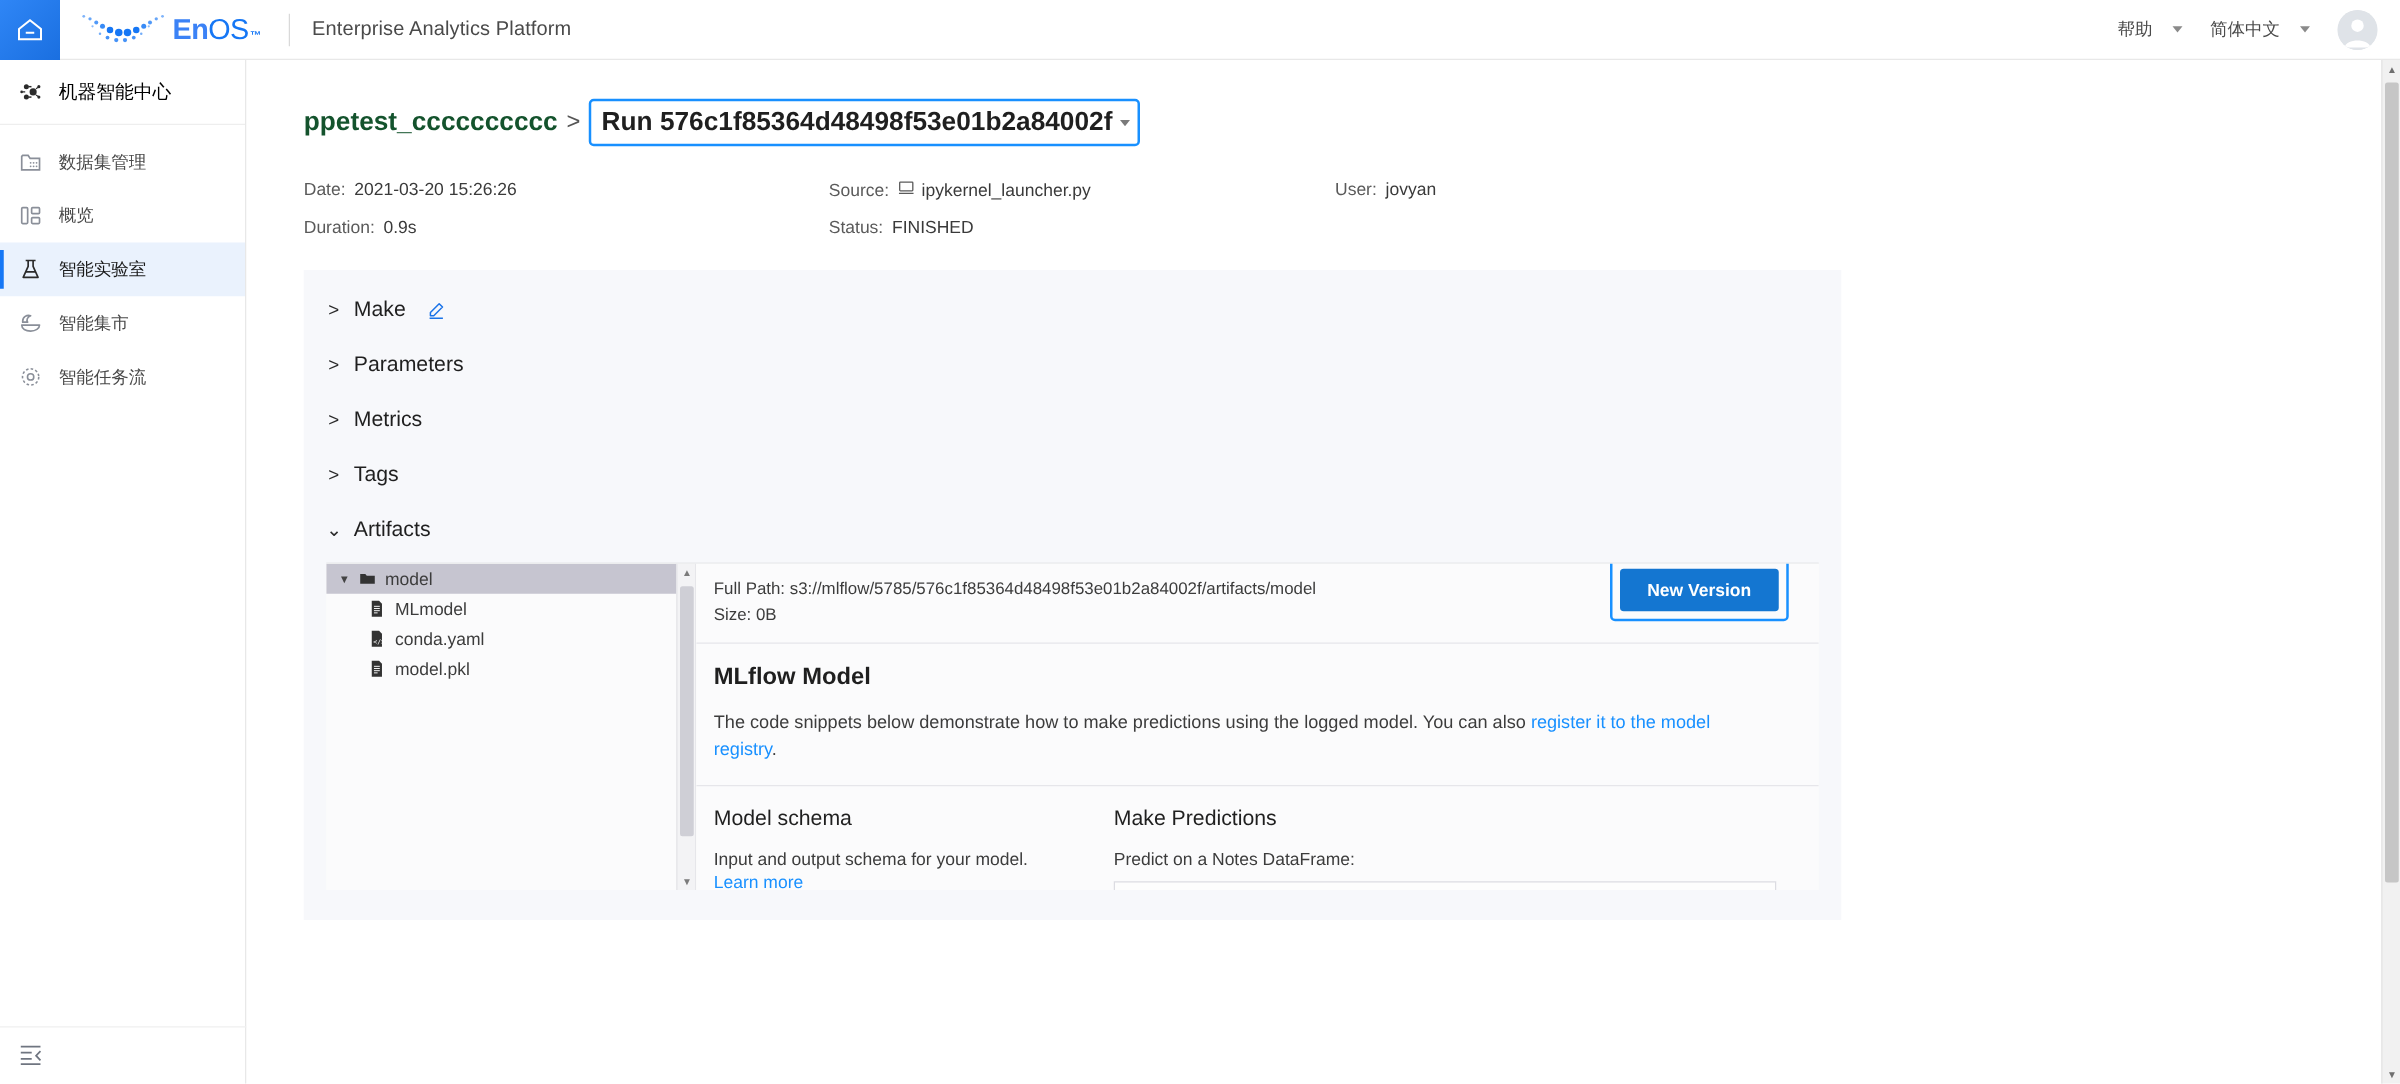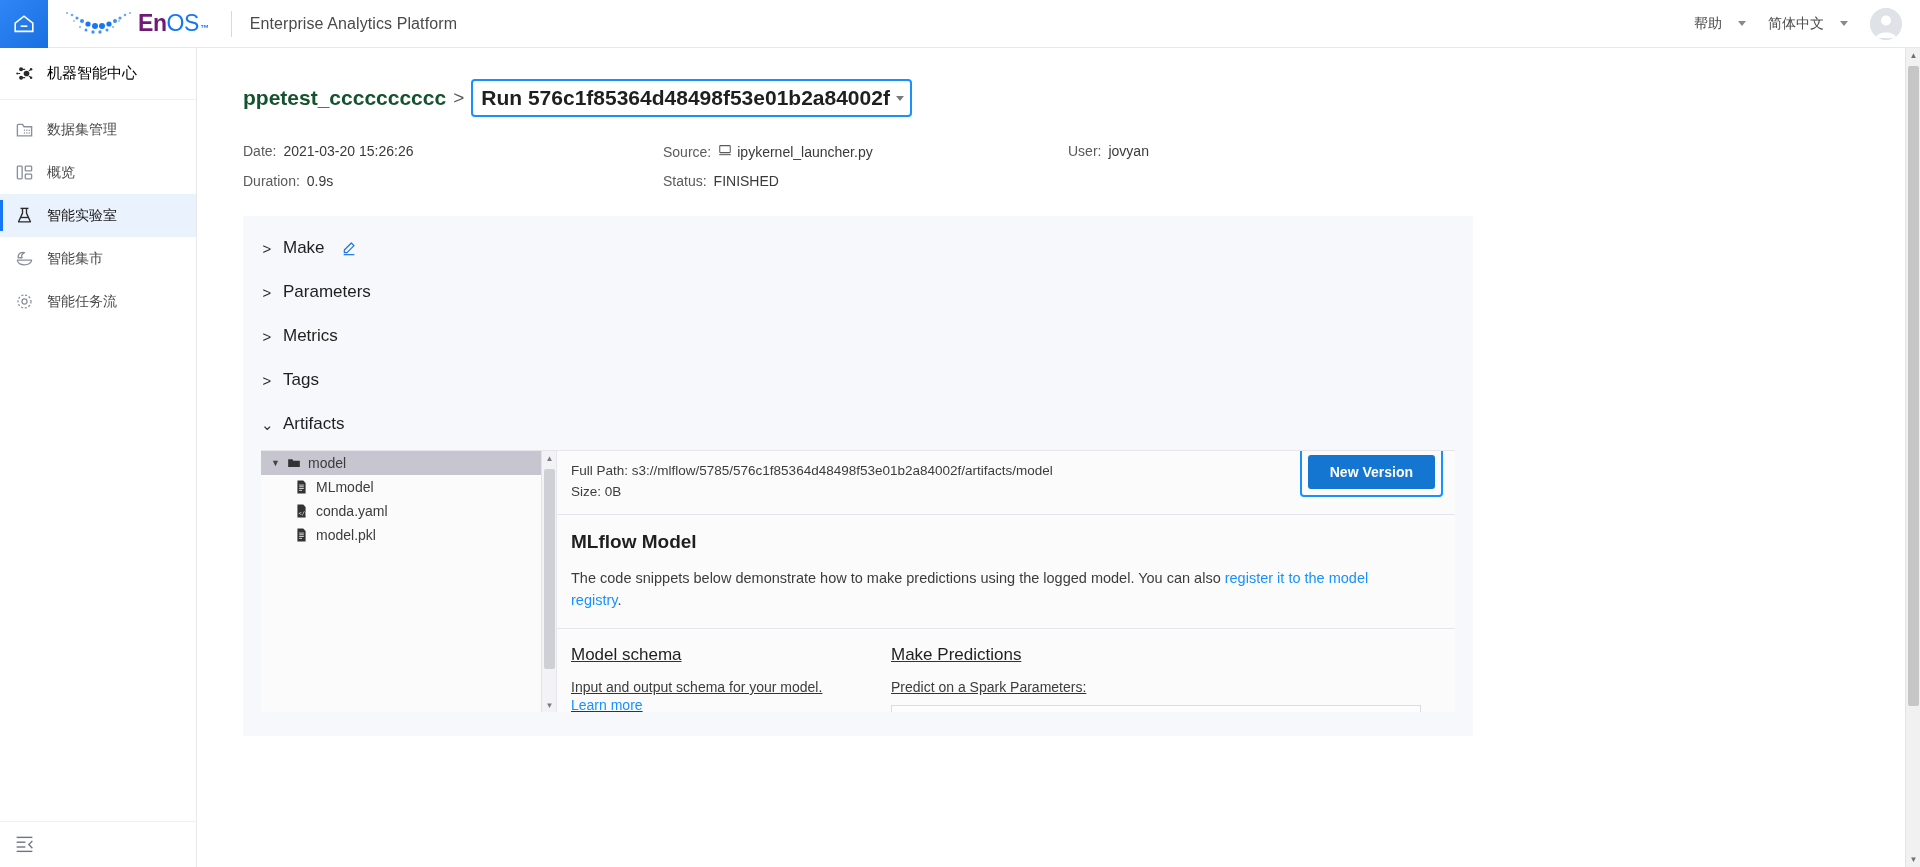--- a/index.html
+++ b/index.html
@@ -35,21 +35,21 @@
     display: flex; align-items: center;
     margin-left: 14px;
     height: 48px;
   }
   .logo-swoosh { width: 74px; height: 30px; display:block; }
   .logo-text {
     font-size: 23px; font-weight: bold; letter-spacing: -0.4px;
     margin-left: 2px;
     display: flex; align-items: baseline;
   }
-  .logo-en { color: #701a75; }
+  .logo-en { color: #3b82f6; }
   .logo-os { color: #1677f5; font-weight: normal; }
   .logo-tm { font-size: 9px; color: #1677f5; vertical-align: super; margin-left:1px; }
   .brand-div {
     width: 1px; height: 26px; background: #d9d9d9;
     margin: 0 18px 0 22px;
   }
   .platform-title {
     font-size: 16px; color: #4a4a4a; letter-spacing: .1px;
   }
   .topbar-right {
@@ -228,36 +228,36 @@
   .dp-head {
     padding: 12px 0 10px 14px;
     border-bottom: 1px solid #e6e6ea;
     background: #fbfbfc;
     position: relative;
     height: 64px;
   }
   .dp-path { font-size: 13.5px; color: #3c3c3c; margin-bottom: 6px; }
   .dp-size { font-size: 13.5px; color: #3c3c3c; }
   .newver-hl {
-    position: absolute; right: 12px; top: -4px;
+    position: absolute; right: 24px; top: -4px;
     border: 2px solid #1890ff; border-radius: 4px;
     padding: 6px;
   }
   .newver-btn {
     background: #1476d1; color: #fff; border: none;
     font-size: 14px; font-weight: bold;
     padding: 9px 22px; border-radius: 3px; cursor: pointer;
     font-family: inherit;
   }
   .dp-body { padding: 16px 0 0 14px; }
   .dp-h2 { font-size: 19px; color: #1f1f1f; font-weight: bold; margin-bottom: 14px; }
   .dp-para { font-size: 14.5px; color: #3c3c3c; line-height: 1.55; max-width: 835px; }
   .lnk { color: #1890ff; text-decoration: none; cursor: pointer; }
   .dp-sep { height: 1px; background: #e6e6ea; margin: 16px 0 0 -14px; }
-  .dp-cols { display: flex; gap: 0; padding-top: 16px; text-decoration: underline; }
+  .dp-cols { display: flex; gap: 0; padding-top: 16px; }
   .dp-col-a { width: 320px; }
   .dp-col-b { width: 560px; }
   .dp-h3 { font-size: 17px; color: #1f1f1f; margin-bottom: 14px; }
   .dp-sub { font-size: 14px; color: #3c3c3c; margin-bottom: 2px; }
   .code-box {
     margin-top: 10px; width: 530px; height: 40px;
     background: #fdfdfd; border: 1px solid #dcdce2;
     font-family: "Liberation Mono", "DejaVu Sans Mono", monospace;
     font-size: 13px; padding: 5px 8px; overflow: hidden;
   }
@@ -606,21 +606,21 @@
               <div class="dp-sep"></div>
 
               <div class="dp-cols">
                 <div class="dp-col-a">
                   <div class="dp-h3">Model schema</div>
                   <div class="dp-sub">Input and output schema for your model.</div>
                   <a class="lnk">Learn more</a>
                 </div>
                 <div class="dp-col-b">
                   <div class="dp-h3">Make Predictions</div>
-                  <div class="dp-sub">Predict on a Spark Parameters:</div>
+                  <div class="dp-sub">Predict on a Notes DataFrame:</div>
                   <div class="code-box"><span class="kw">import</span><span> mlflow</span></div>
                 </div>
               </div>
             </div>
           </div>
 
         </div>
       </div>
 
     </div>

